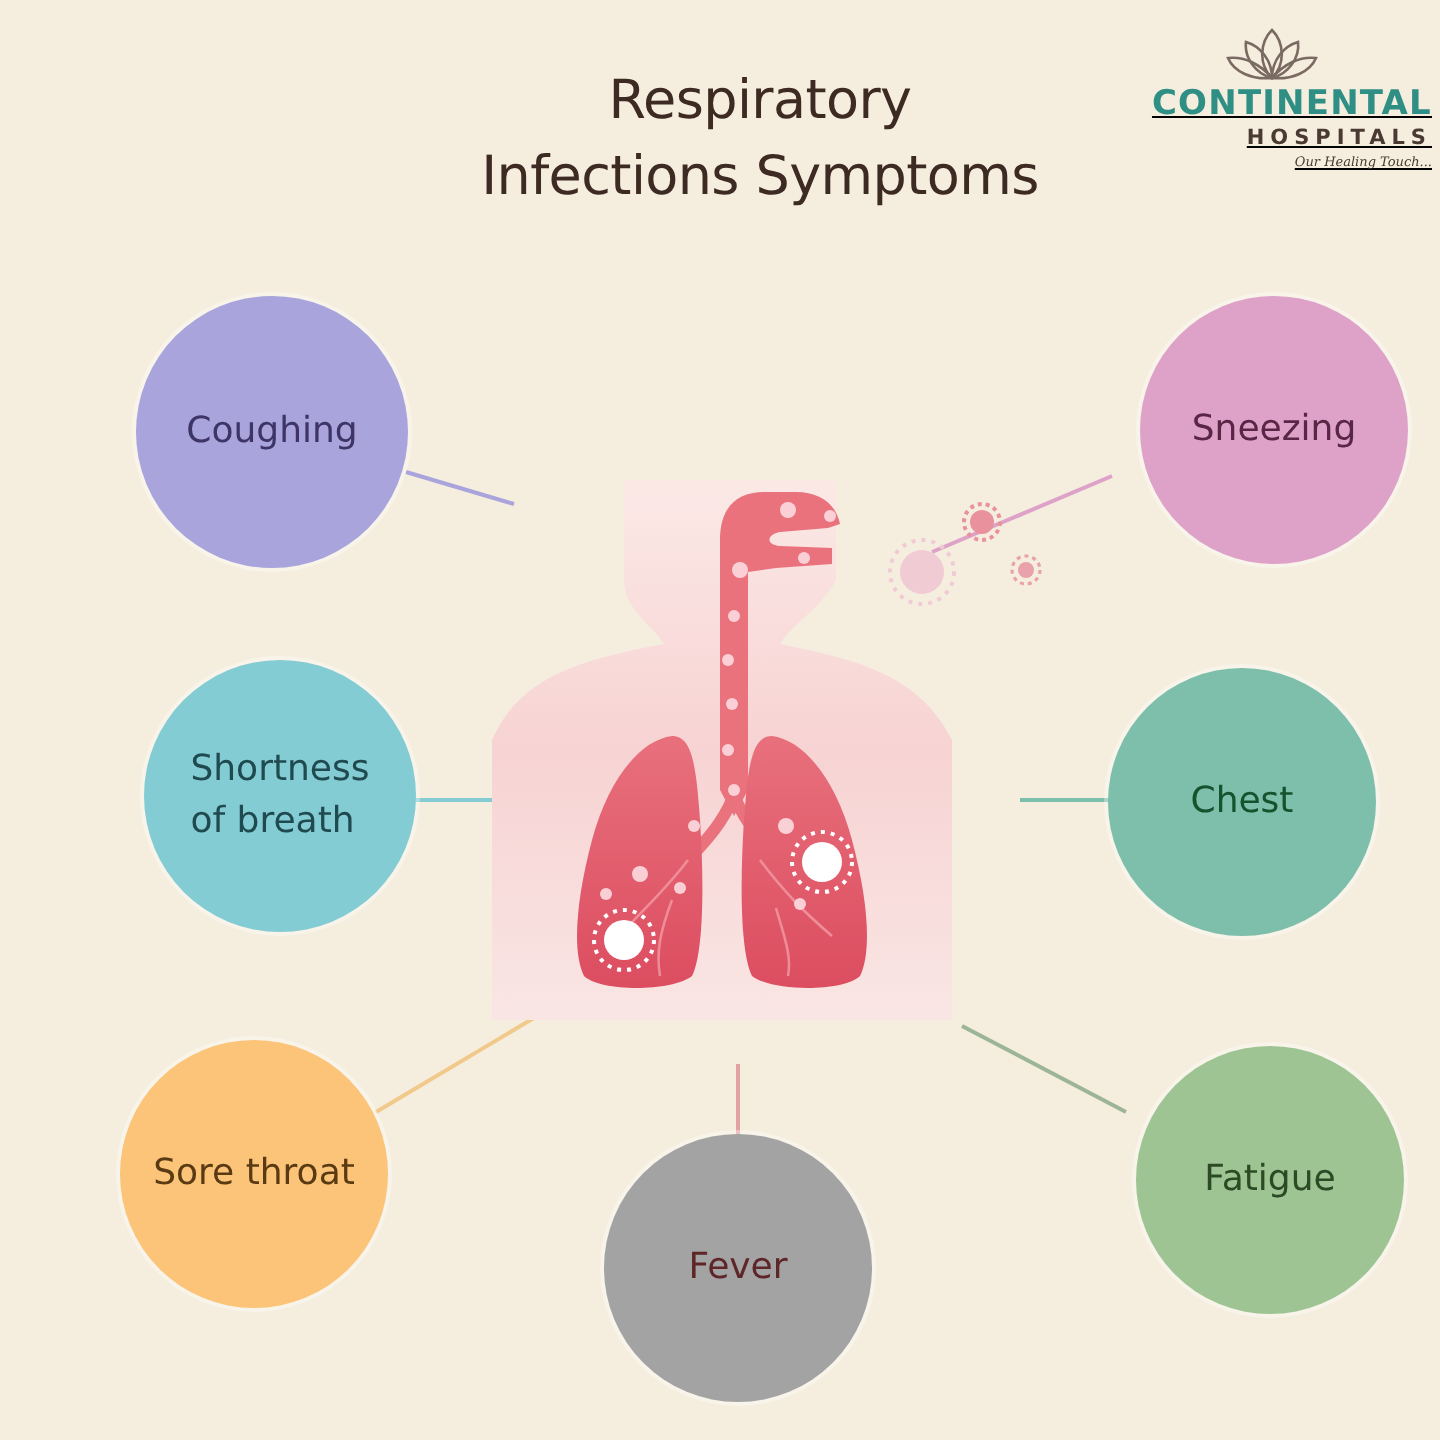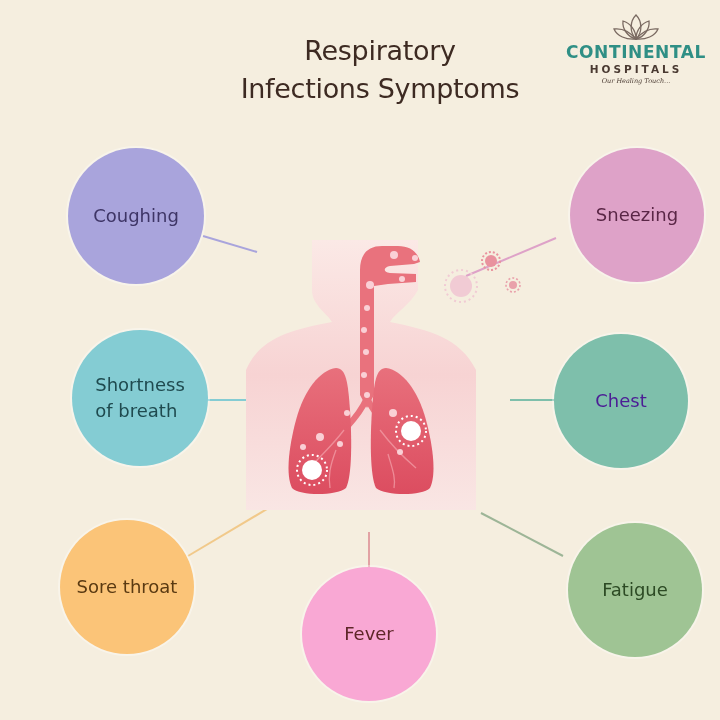--- a/index.html
+++ b/index.html
@@ -7,21 +7,21 @@
       width: 720px; height: 720px; overflow: hidden;
       background: #f5eedf;
       font-family: "DejaVu Sans", "Liberation Sans", sans-serif;
       position: relative;
     }
     .title {
       position: absolute; left: 200px; top: 32px; width: 360px;
       text-align: center; color: #3d2a22; font-weight: normal;
       font-size: 27px; line-height: 38px; letter-spacing: -0.3px;
     }
-    .logo { position: absolute; left: 556px; top: 12px; width: 160px; text-align: center; }
+    .logo { position: absolute; left: 556px; top: 12px; width: 160px; text-align: right; text-decoration: underline; }
     .logo svg { display: block; margin: 0 auto; }
     .logo-name { color: #2f8f85; font-weight: bold; font-size: 17px; letter-spacing: 0.6px; margin-top: 0px; line-height: 20px; }
     .logo-sub { color: #4a3a32; font-weight: bold; font-size: 10.5px; letter-spacing: 3px; line-height: 14px; }
     .logo-tag { color: #4a3a32; font-family: "DejaVu Serif", serif; font-style: italic; font-size: 6.5px; line-height: 10px; }
     .lines { position: absolute; left: 0; top: 0; }
     .figure { position: absolute; left: 240px; top: 230px; }
     .circle {
       position: absolute; border-radius: 50%;
       display: flex; align-items: center; justify-content: center;
       text-align: left; font-size: 18px; line-height: 26px;
@@ -147,29 +147,29 @@
   <span>Sneezing</span>
 </div>
 
 <div class="circle" style="left:72px;top:330px;width:136px;height:136px;background:#84ccd3;color:#1f4a4f;">
   <div>
     <span>Shortness</span>
     <span>of breath</span>
   </div>
 </div>
 
-<div class="circle" style="left:554px;top:334px;width:134px;height:134px;background:#7ebfab;color:#4c1d95;">
+<div class="circle" style="left:554px;top:334px;width:134px;height:134px;background:#7ebfab;color:#14532d;">
   <div>
     <span>Chest</span>
   </div>
 </div>
 
 <div class="circle" style="left:60px;top:520px;width:134px;height:134px;background:#fbc478;color:#5a3a12;">
   <span>Sore throat</span>
 </div>
 
-<div class="circle" style="left:302px;top:567px;width:134px;height:134px;background:#f9a8d4;color:#5e2628;">
+<div class="circle" style="left:302px;top:567px;width:134px;height:134px;background:#a3a3a3;color:#5e2628;">
   <span>Fever</span>
 </div>
 
 <div class="circle" style="left:568px;top:523px;width:134px;height:134px;background:#9fc494;color:#2c4a24;">
   <span>Fatigue</span>
 </div>
 
 </body></html>

